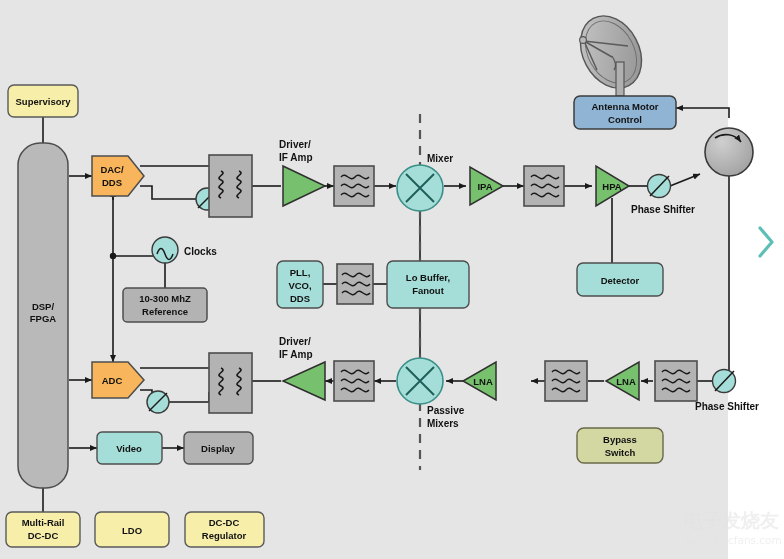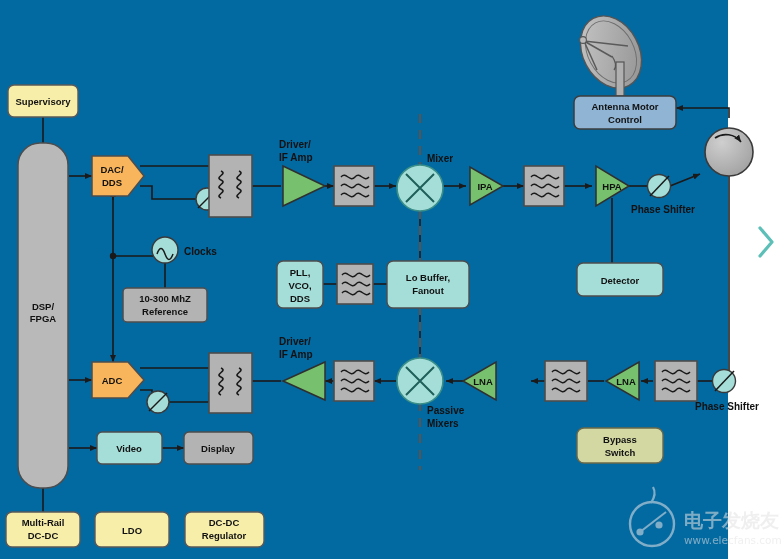--- a/index.html
+++ b/index.html
@@ -1,18 +1,18 @@
 <!DOCTYPE html>
 <html><head>
 <meta charset="utf-8">
 <style>
   html,body{margin:0;padding:0;background:#ffffff;}
   body{width:784px;height:559px;overflow:hidden;
        font-family:"Liberation Sans","DejaVu Sans",sans-serif;}
-  #diagram-root{position:relative;width:728px;height:559px;background:#0369a1;}
+  #diagram-root{position:relative;width:728px;height:559px;background:#e5e5e5;}
   svg{display:block;}
   .lbl{font-family:"Liberation Sans","DejaVu Sans",sans-serif;font-weight:bold;fill:#111;}
   .lbl-blk{font-size:9.5px;}
   .lbl-free{font-size:10px;font-weight:bold;}
   .wm-text{font-family:"DejaVu Sans",sans-serif;fill:#e3e3e3;}
 </style>
 </head>
 <body>
 
 <div id="diagram-root">

